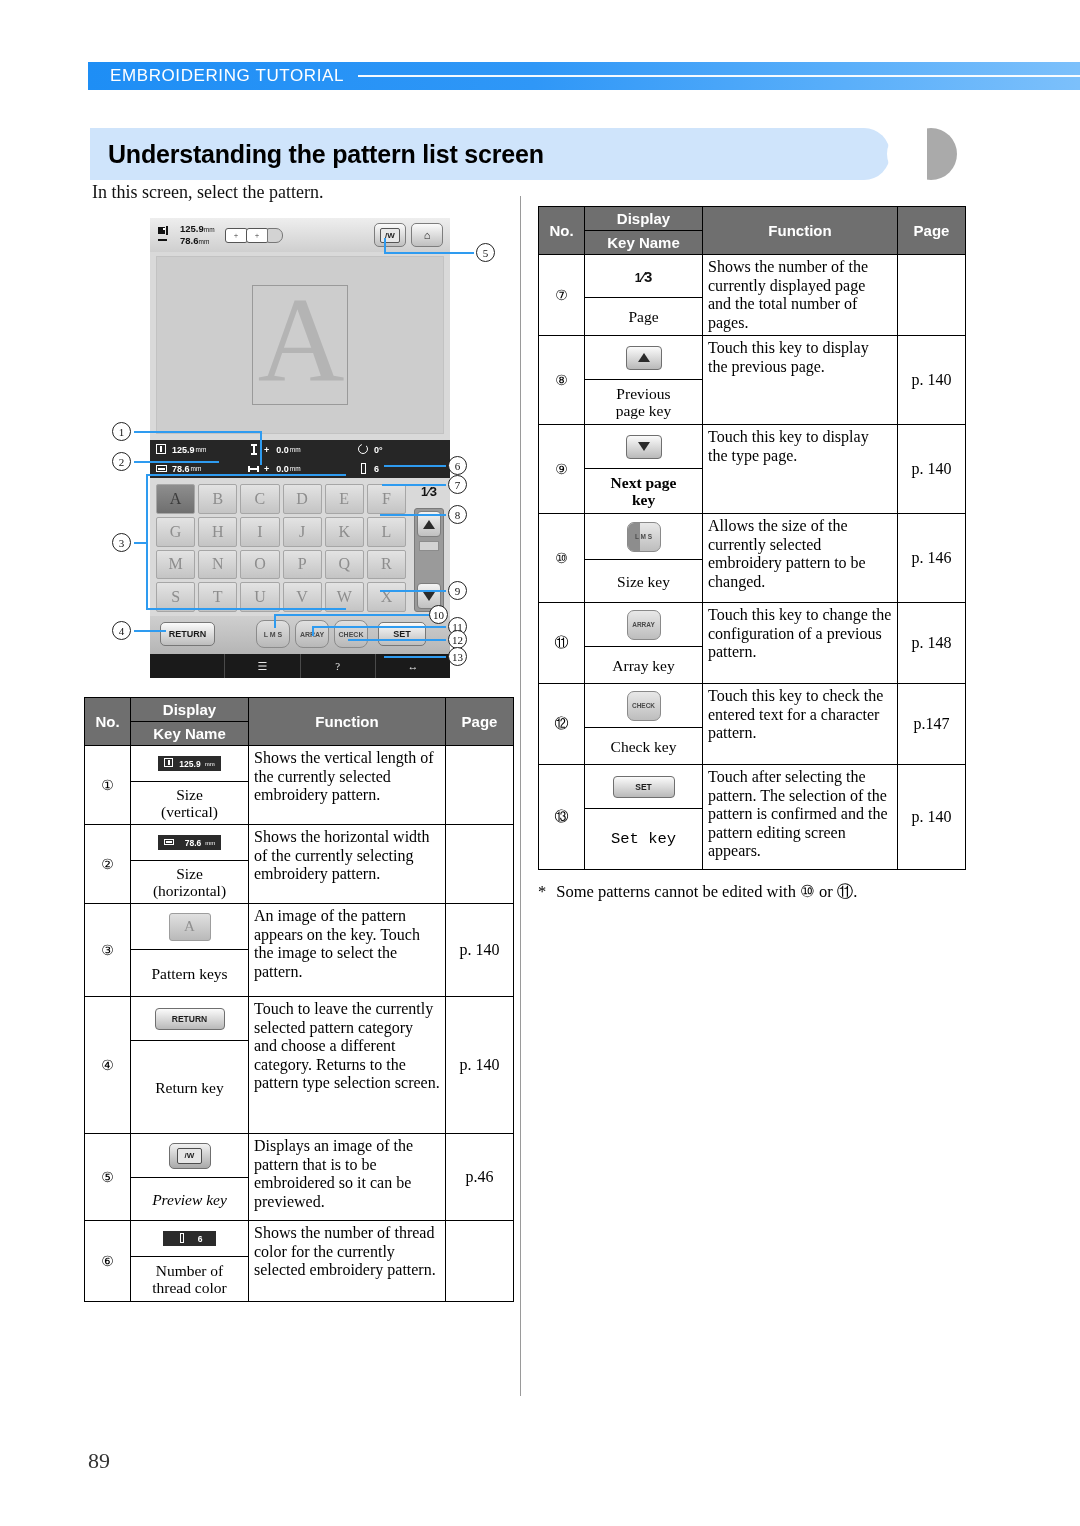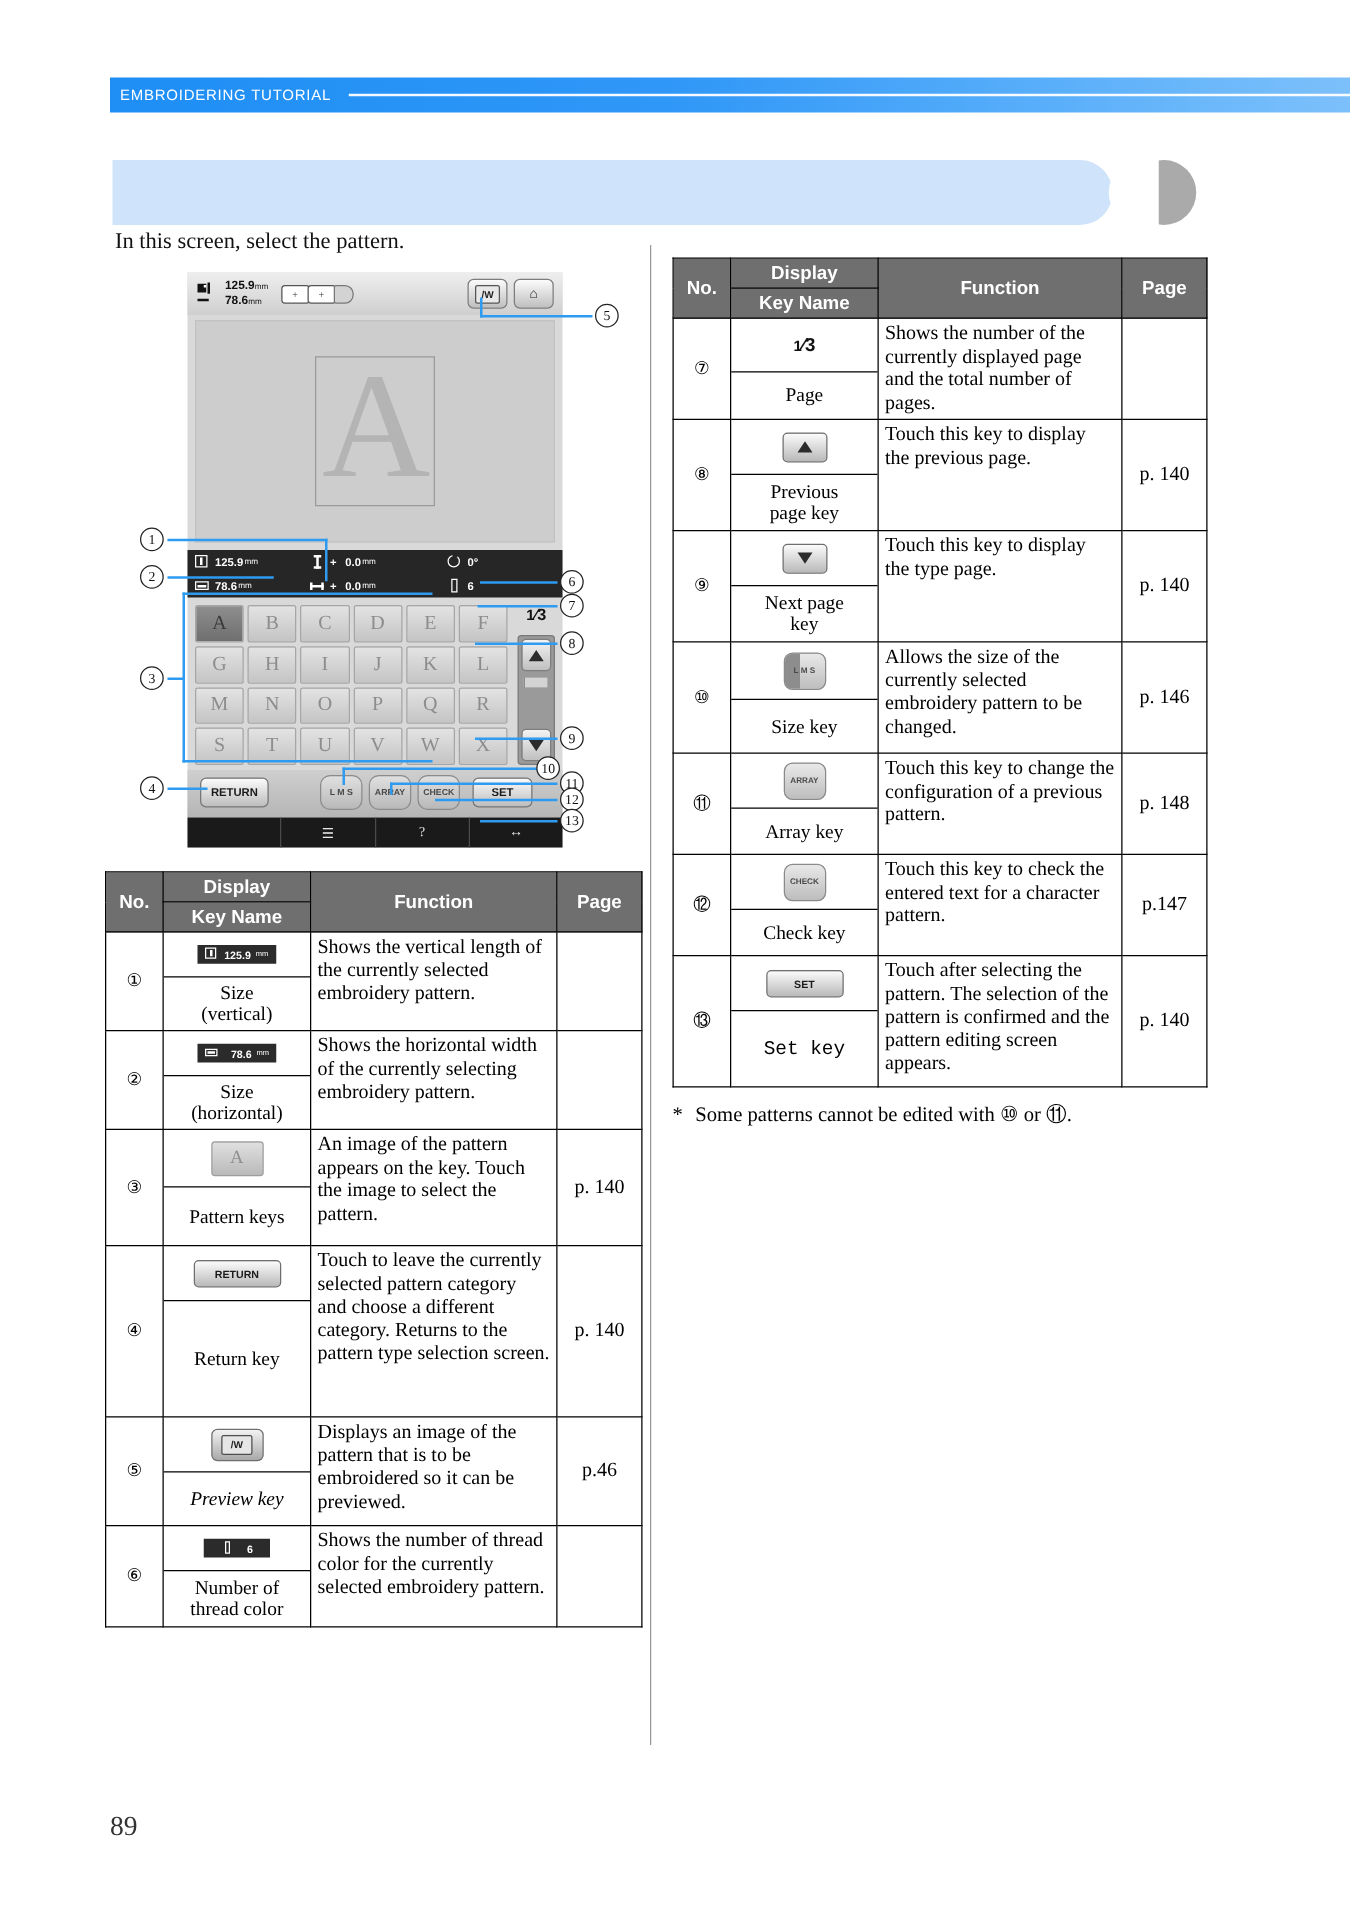--- a/index.html
+++ b/index.html
@@ -11,21 +11,21 @@
   }
 
   
   .ribbon {
     position:absolute; left:88px; top:62px; width:992px; height:28px;
     background:linear-gradient(90deg,#1e8ef5 0%,#2f97f7 45%,#58aefa 75%,#7cc0fb 100%);
     display:flex; align-items:center;
   }
   .ribbon-label {
     color:#fff; font-family:"Liberation Sans", sans-serif;
-    font-size:12px; letter-spacing:.6px; padding-left:8px;
+    font-size:17px; letter-spacing:.6px; padding-left:22px;
     white-space:nowrap;
   }
   .ribbon-rule {
     flex:1; height:2px; background:#fff; margin-left:14px; margin-right:0;
     opacity:.95;
   }
 
   
   .titlebar-wrap { position:absolute; left:90px; top:128px; width:885px; height:52px; }
   .titlebar-blue {
@@ -296,20 +296,21 @@
 <body>
 
 <div class="ribbon">
   <div class="ribbon-label">EMBROIDERING TUTORIAL</div>
   <div class="ribbon-rule"></div>
 </div>
 
 <div class="titlebar-wrap">
   <div class="titlebar-blue"></div>
   <div class="titlebar-gray"></div>
+  <div class="titlebar-text">Understanding the pattern list screen</div>
 </div>
 
 <div class="intro">In this screen, select the pattern.</div>
 
 <div class="divider"></div>
 
 <div class="left-col">
 
   <div class="screen-fig">
 
@@ -662,21 +663,21 @@
     </tr>
 
     <tr>
       <td class="no-cell">⑨</td>
       <td class="disp-cell">
         <div class="disp-top" style="height:44px;">
           <span class="mini-btn mb-arrow">
             <span class="tri dn"></span>
           </span>
         </div>
-        <div class="disp-bot" style="white-space:pre-line;min-height:44px;">Next page
+        <div class="disp-bot" style="white-space:pre-line;min-height:44px;font-weight:bold;">Next page
 key</div>
       </td>
       <td class="fn-cell">Touch this key to display the type page.</td>
       <td class="pg-cell">p. 140</td>
     </tr>
 
     <tr>
       <td class="no-cell">⑩</td>
       <td class="disp-cell">
         <div class="disp-top" style="height:46px;">

